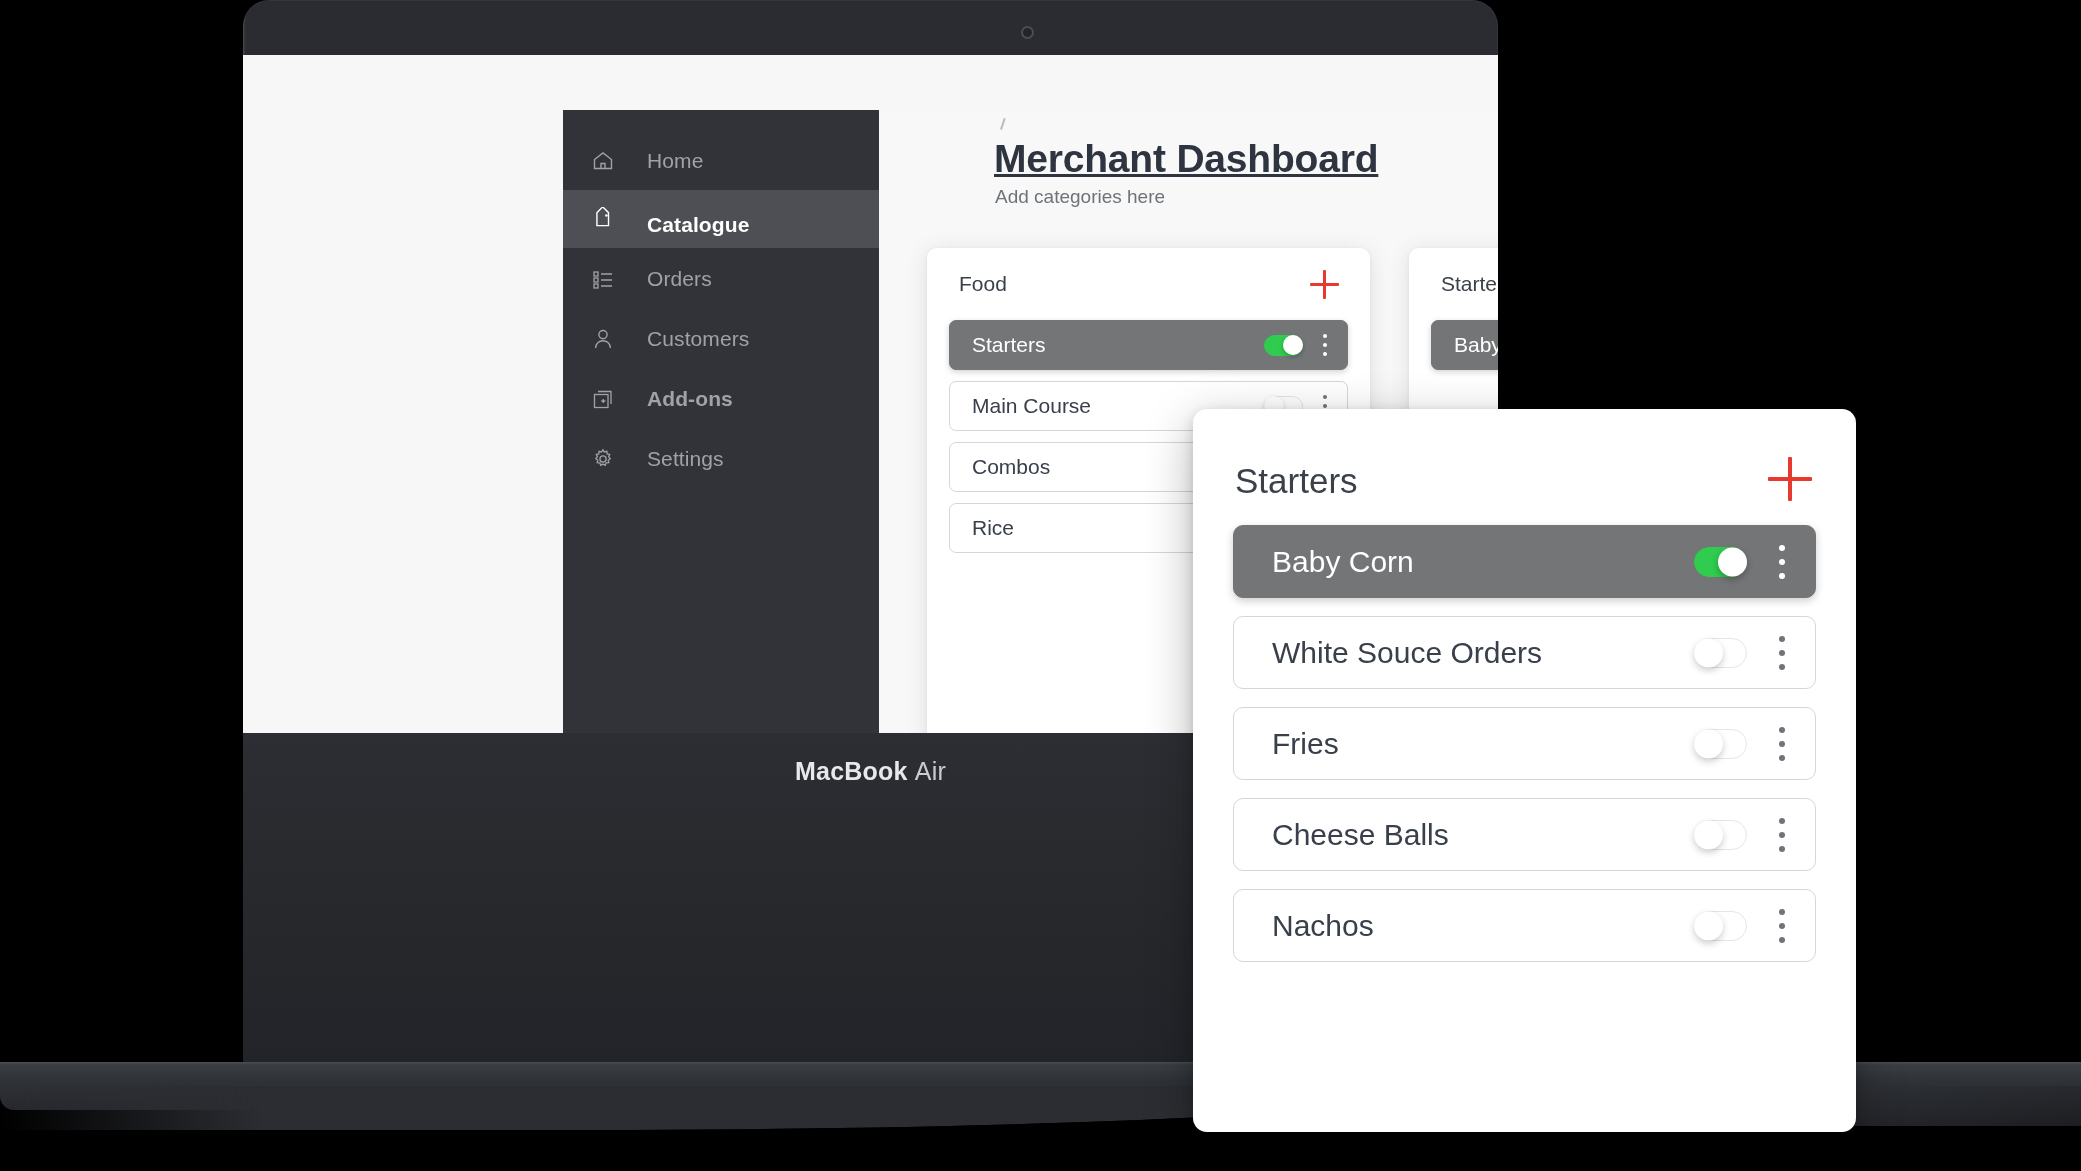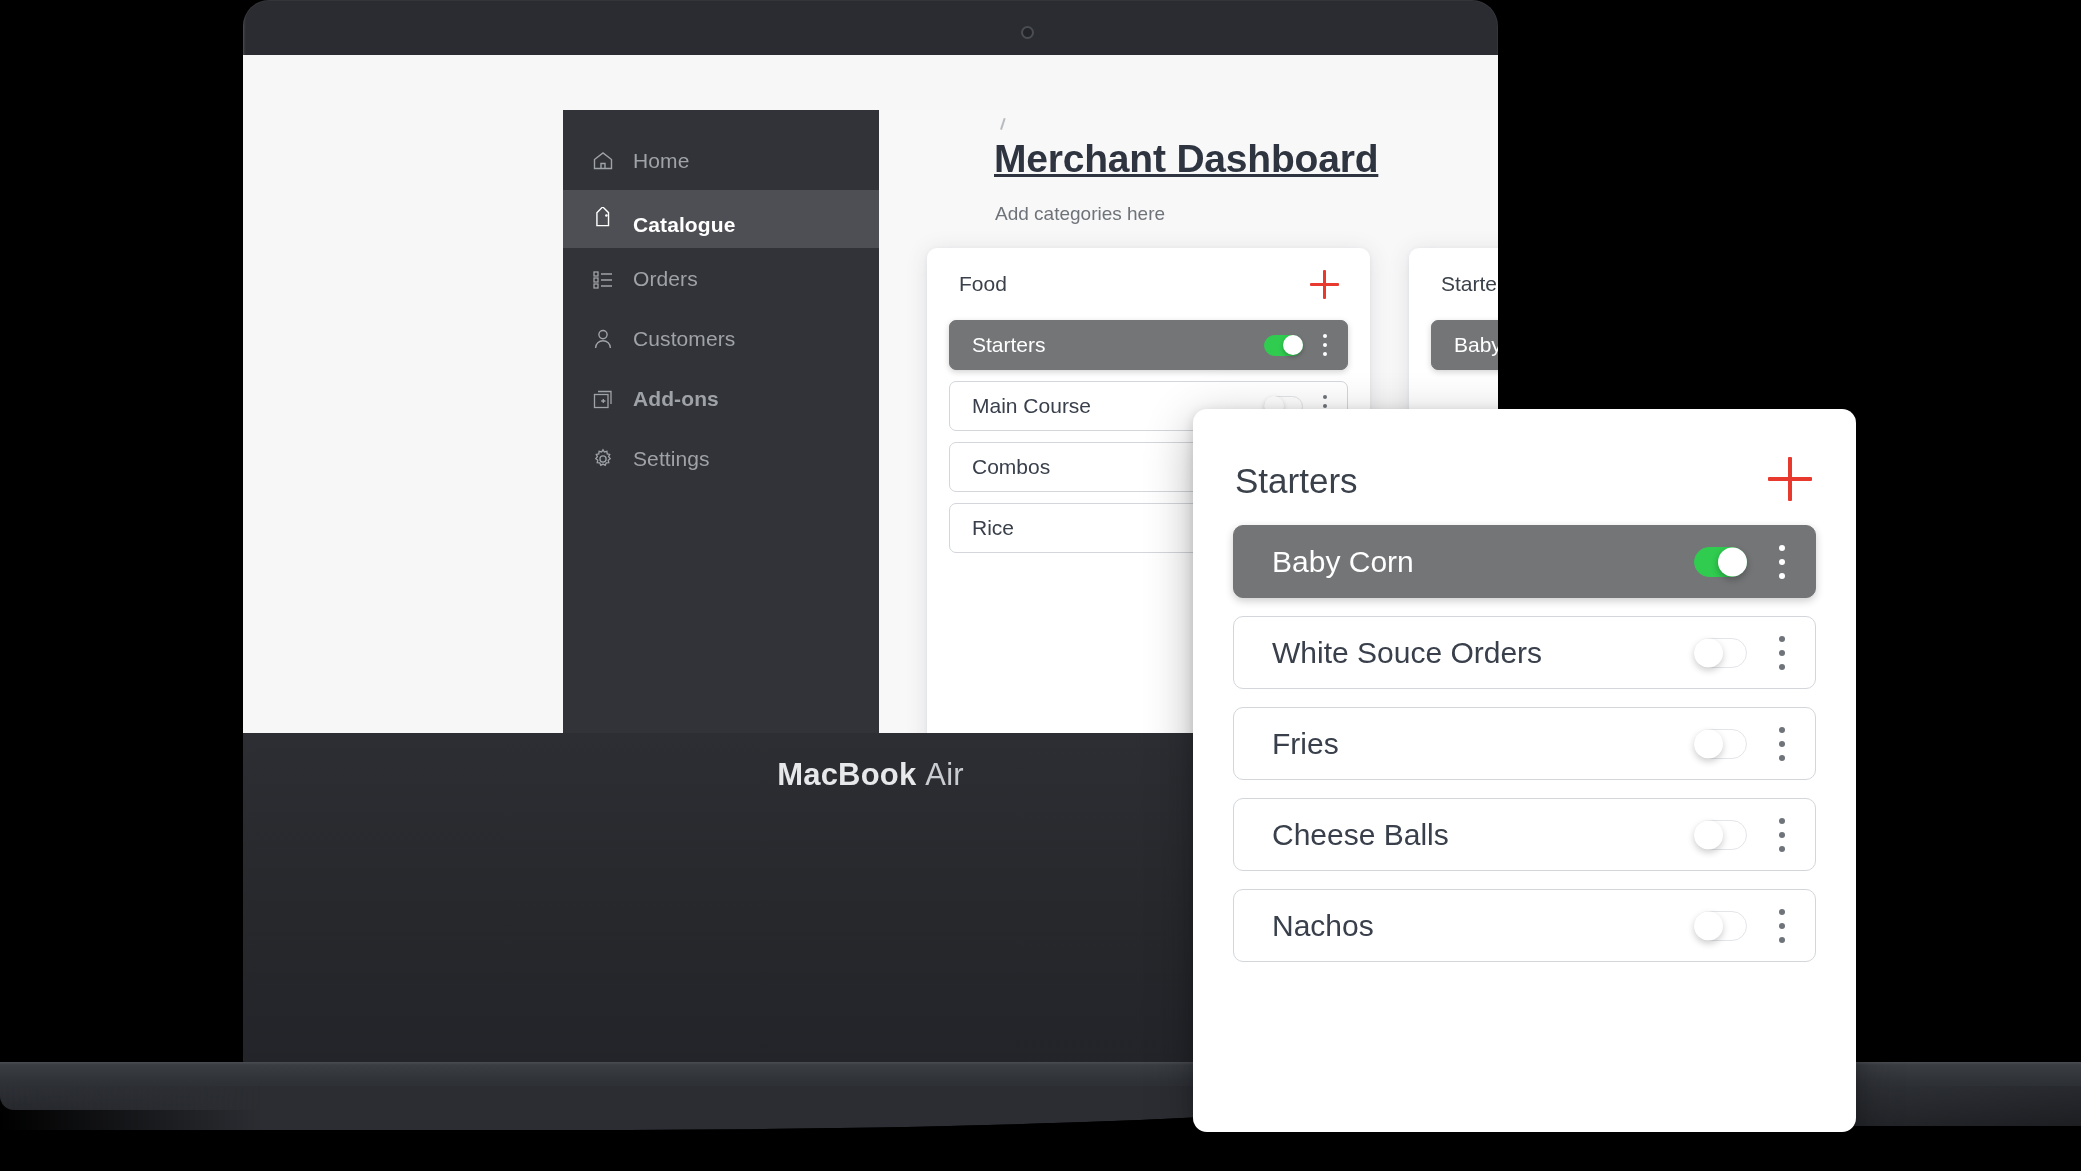--- a/index.html
+++ b/index.html
@@ -67,21 +67,21 @@
     left: 0;
     top: 733px;
     width: 1255px;
     height: 335px;
     background: linear-gradient(to bottom, #2c2e33 0%, #26282c 55%, #222429 100%);
     display: flex;
     justify-content: center;
     padding-top: 24px;
   }
   #brand-text {
-    font-size: 31px;
+    font-size: 25px;
     color: #d9dbdd;
     letter-spacing: 0.2px;
     white-space: nowrap;
   }
   #brand-text .brand-bold { font-weight: bold; color: #e6e8ea; }
   #brand-text .brand-light { font-weight: normal; color: #c9ccd0; }
 
   
   #laptop-base {
     position: absolute;
@@ -120,21 +120,21 @@
     width: 316px;
     height: 678px;
     background: #313338;
     z-index: 3;
   }
   .nav-item {
     display: flex;
     align-items: center;
     height: 58px;
     padding-left: 27px;
-    gap: 17px;
+    gap: 31px;
     cursor: pointer;
   }
   .nav-item.active { background: #4d4f54; }
   .nav-item .nav-icon {
     width: 26px; height: 26px;
     display: flex; align-items: center; justify-content: center;
     flex: 0 0 26px;
   }
   .nav-item .nav-icon svg { display: block; }
   .nav-label {
@@ -175,21 +175,21 @@
     top: 27px;
     font-size: 39px;
     color: #2e3440;
     letter-spacing: -0.2px;
     white-space: nowrap;
     text-decoration: underline;
   }
   #page-subtitle {
     position: absolute;
     left: 116px;
-    top: 93px;
+    top: 76px;
     font-size: 19px;
     color: #6e7379;
   }
 
   
   .screen-card {
     position: absolute;
     background: #ffffff;
     border-radius: 10px;
     box-shadow: 0 3px 22px rgba(60,64,72,0.13), 0 1px 4px rgba(60,64,72,0.07);

